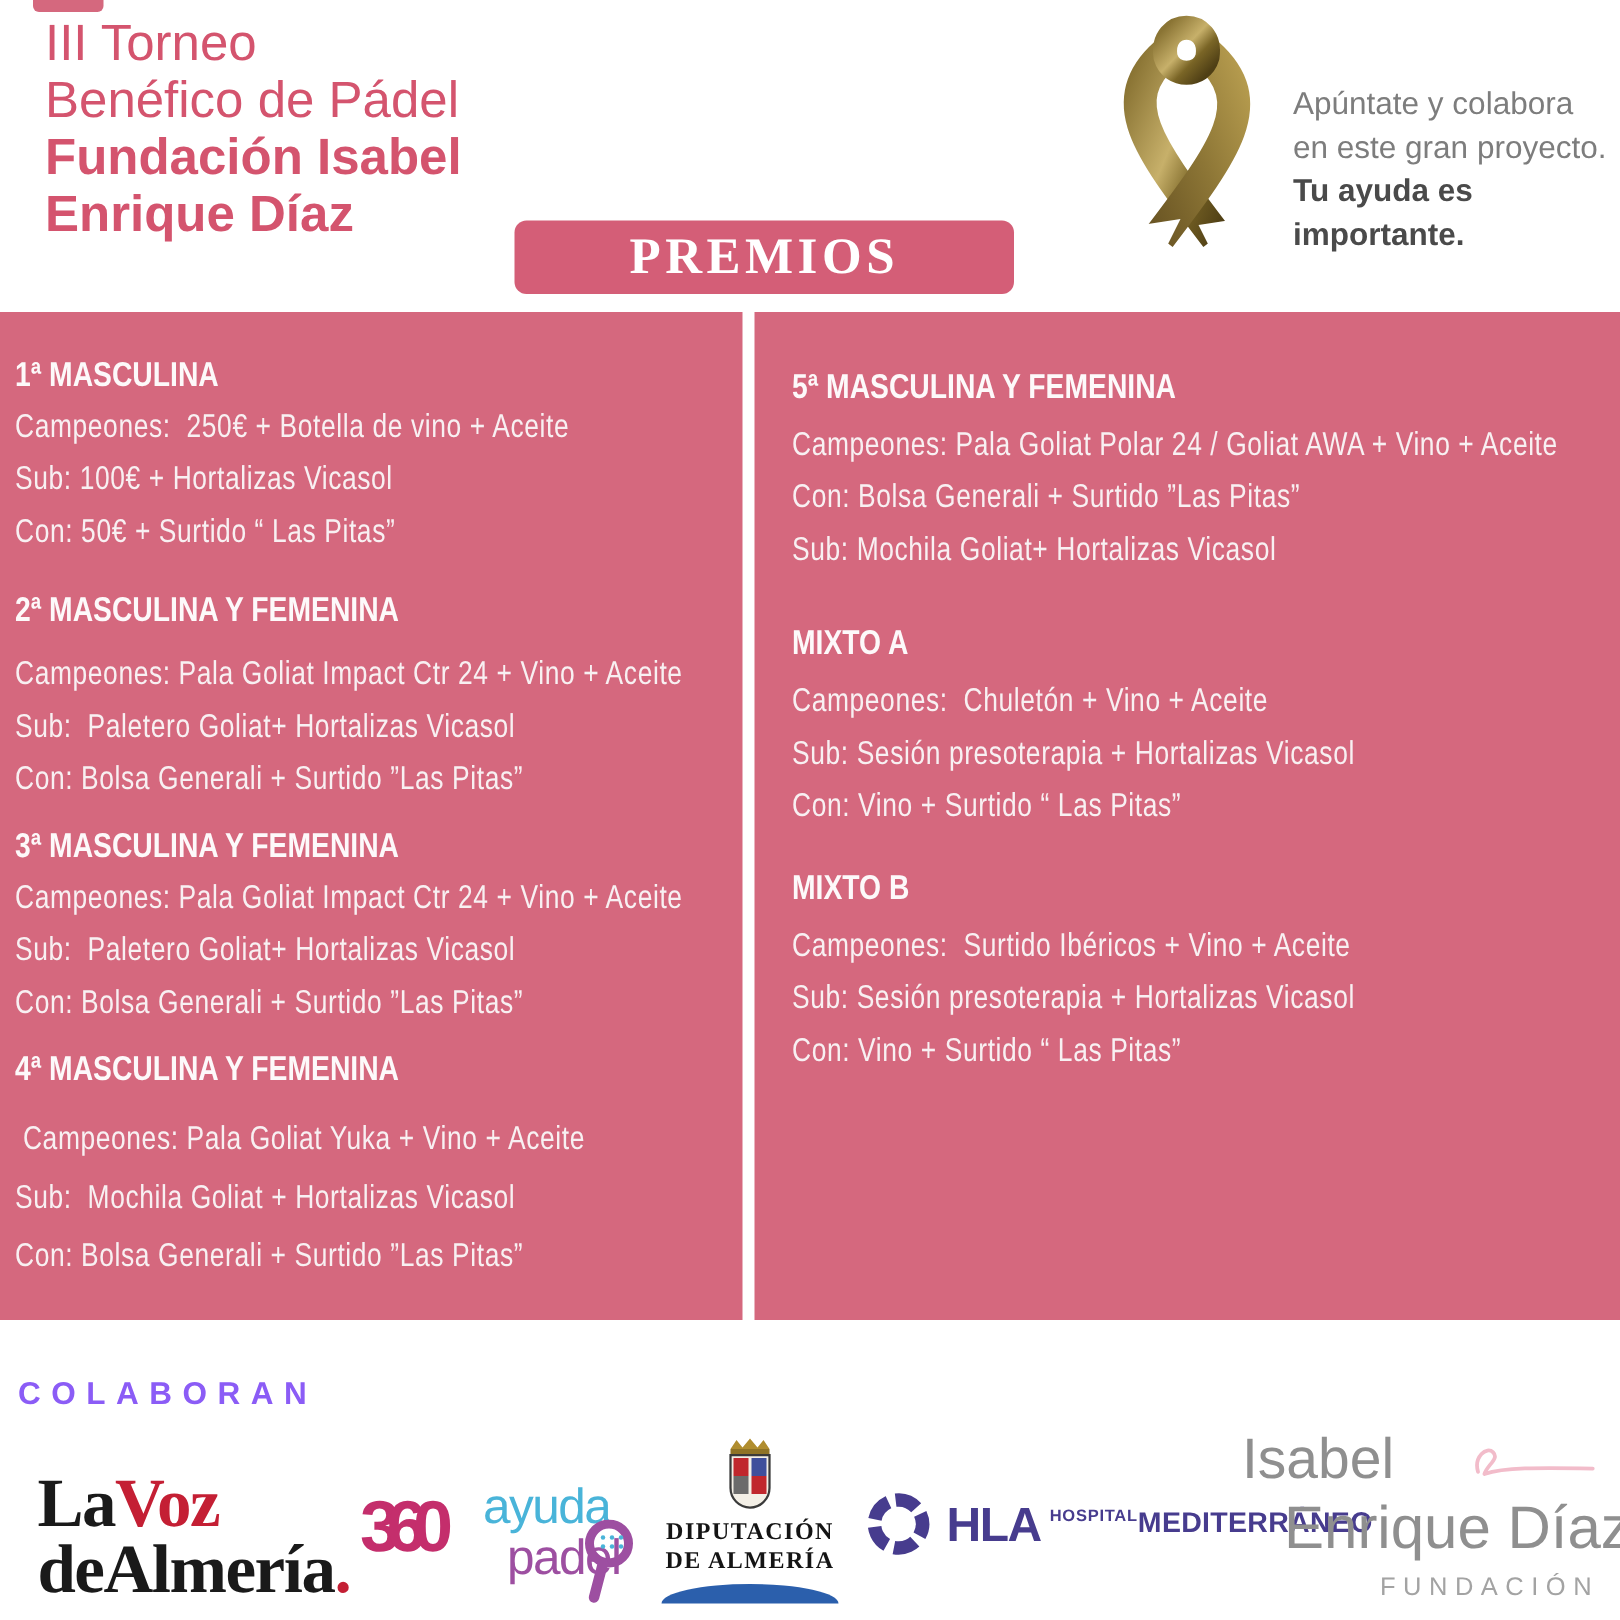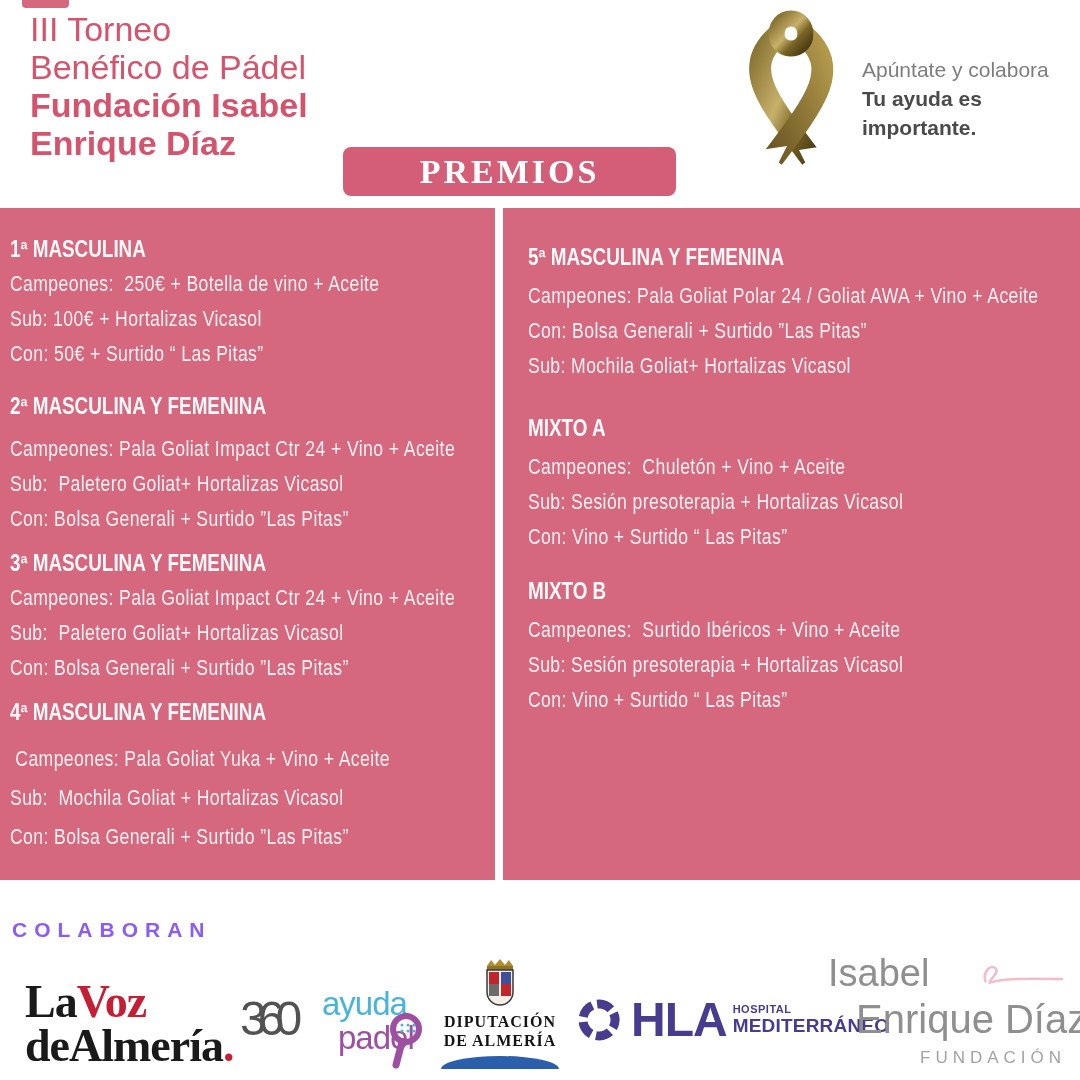--- a/index.html
+++ b/index.html
@@ -46,33 +46,33 @@
   .col-right .mixtoB .sec-title{margin-bottom:12px;}
 
   
   .colaboran{position:absolute;left:12px;top:918px;font-size:21px;font-weight:700;letter-spacing:7px;color:#8b5cf6;}
 
   .logo-lavoz{position:absolute;left:25px;top:980px;font-family:"Liberation Serif",serif;font-weight:700;
               font-size:46px;line-height:44px;color:#1a1a1a;letter-spacing:-1px;}
   .lavoz-red{color:#c41f34;}
 
   .logo-360{position:absolute;left:240px;top:985px;width:180px;height:100px;}
-  .c360-num{position:absolute;left:0;top:6px;font-size:48px;font-weight:400;color:#404040;letter-spacing:-9px;opacity:0.9;}
+  .c360-num{position:absolute;left:0;top:6px;font-size:48px;font-weight:700;color:#be185d;letter-spacing:-9px;opacity:0.9;}
   .c360-colors{position:absolute;left:82px;top:0;font-size:33px;font-weight:400;color:#49b4d9;letter-spacing:-1px;}
   .c360-padel{position:absolute;left:66px;top:34px;font-size:33px;font-weight:400;color:#9d4fa1;letter-spacing:-1px;margin-left:32px;}
   .c360-racket{position:absolute;left:142px;top:28px;}
 
   .logo-dipu{position:absolute;left:438px;top:958px;width:124px;text-align:center;}
   .dipu-text{font-family:"Liberation Serif",serif;font-weight:700;font-size:16px;line-height:19px;color:#141414;letter-spacing:1px;}
   .dipu-arc{margin:6px auto 0;width:118px;height:13px;background:#2b5fac;border-radius:50% 50% 0 0 / 100% 100% 0 0;}
   .dipu-crest{margin:0 auto 4px;display:block;}
 
   .logo-hla{position:absolute;left:575px;top:992px;display:flex;align-items:center;color:#473c8e;}
-  .hla-abbr{font-size:48px;font-weight:700;letter-spacing:-1px;margin-left:8px;}
-  .hla-stack{margin-left:6px;display:flex;flex-direction:column;justify-content:center;}
+  .hla-abbr{font-size:32px;font-weight:700;letter-spacing:-1px;margin-left:8px;}
+  .hla-stack{margin-left:6px;display:flex;flex-direction:row;justify-content:center;}
   .hla-small{font-size:11px;font-weight:700;letter-spacing:0.5px;}
   .hla-big{font-size:19px;font-weight:700;letter-spacing:0.2px;}
 
   .logo-isabel{position:absolute;left:828px;top:952px;width:240px;color:#8f8f8f;}
   .isa-line1{font-size:38px;font-weight:400;display:flex;align-items:center;gap:44px;}
   .isa-line2{font-size:40px;font-weight:400;margin-left:28px;margin-top:2px;white-space:nowrap;}
   .isa-line3{font-size:17px;letter-spacing:5px;color:#a3a3a3;margin-left:92px;margin-top:6px;}
 </style>
 </head>
 <body>
@@ -104,20 +104,21 @@
     </defs>
     <path d="M44,30 C8,62 34,94 78,152" stroke="url(#g1)" stroke-width="22" fill="none"></path>
     <path d="M72,30 C108,62 84,94 40,152" stroke="url(#g2)" stroke-width="22" fill="none"></path>
     <path d="M44,32 C40,6 76,6 72,32 C68,46 48,46 44,32 Z" fill="none" stroke="url(#g1)" stroke-width="16"></path>
     <path d="M78,168 L66,144 L92,140 Z" fill="#ffffff"></path>
     <path d="M40,168 L28,144 L54,140 Z" fill="#ffffff"></path>
   </svg>
 
   <div class="ribbon-caption">
     <div>Apúntate y colabora</div>
+    <div>en este gran proyecto.</div>
     <div class="cap-bold">Tu ayuda es importante.</div>
   </div>
 
   <div class="premios-box">
     <span>PREMIOS</span>
   </div>
 
   <div class="col col-left">
     <div class="sec sec1">
       <span class="sec-title">1ª MASCULINA</span>

